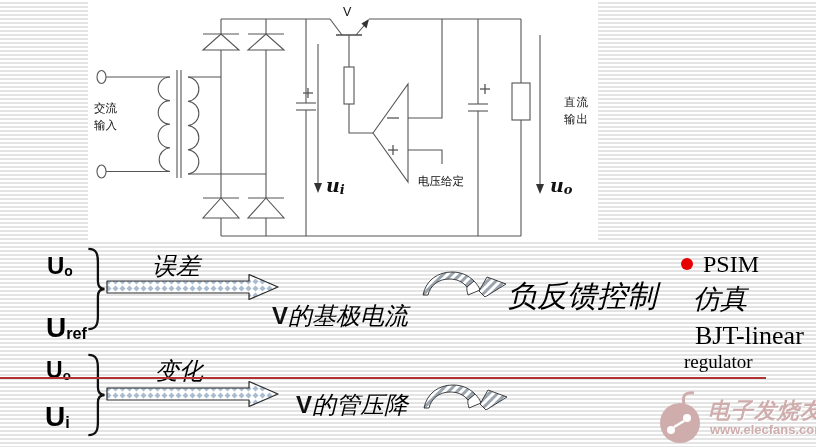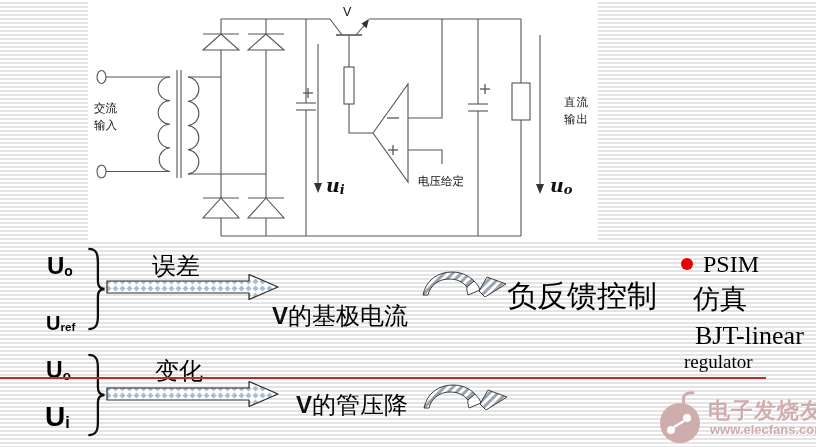--- a/index.html
+++ b/index.html
@@ -15,21 +15,21 @@
   .stage{
     position:relative;width:816px;height:447px;overflow:hidden;background:#fff;
     background-image:repeating-linear-gradient(to bottom,#ffffff 0px,#ffffff 2.5px,var(--stripe) 2.5px,var(--stripe) 4px);
     font-family:var(--lat);color:#111;
   }
   .abs{position:absolute;white-space:nowrap;}
   .panel{position:absolute;left:88px;top:2px;width:510px;height:238px;background:#fff;}
   
   .ulabel{font-family:var(--lat);font-weight:bold;color:#000;}
   .sub{font-size:0.58em;font-weight:bold;vertical-align:-0.12em;}
-  .cn{font-family:var(--cn);font-weight:500;color:#000;}
+  .cn{font-family:var(--cn);font-weight:500;color:#000;font-style:italic;}
   .latbold{font-family:var(--lat);font-weight:bold;}
   .notes{font-family:Liberation Serif, serif;color:#000;}
   .redline{position:absolute;left:0;top:377px;width:766px;height:2px;background:var(--red-line);z-index:6;}
   .bullet{position:absolute;left:681px;top:258px;width:12px;height:12px;border-radius:50%;background:var(--bullet);}
   .wmtext{color:var(--wm);text-shadow:1px 1px 0 rgba(255,255,255,.85);font-weight:bold;}
 </style>
 </head>
 <body>
 
 <div class="stage">
@@ -158,21 +158,21 @@
         <path d="M53,12 C56,15 58,18 59,21 L47,26 C46,22 45.5,20 46,18 Z" fill="#ffffff" stroke="#2a2a2a" stroke-width="0.9"></path>
         <path d="M58,22 L66,8 L85,15 L64,28 Z" fill="url(#hatch)" stroke="#2a2a2a" stroke-width="0.9"></path>
       </symbol>
       <symbol id="brace" viewBox="0 0 24 88">
         <path d="M4,2 C13,2 14,8 14,16 V36 C14,42 17,44 21,44 C17,44 14,46 14,52 V72 C14,80 13,86 4,86" fill="none" stroke="#111" stroke-width="2.4"></path>
       </symbol>
     </defs>
   </svg>
 
   <div class="abs ulabel" style="left:47px;top:252px;font-size:24px;"><span>U</span><span class="sub">o</span></div>
-  <div class="abs ulabel" style="left:46px;top:312px;font-size:20px;"><span>U</span><span class="sub">ref</span></div>
+  <div class="abs ulabel" style="left:46px;top:312px;font-size:28px;"><span>U</span><span class="sub">ref</span></div>
   <svg class="abs" style="left:84px;top:247px;" width="24" height="84">
       <use href="#brace" width="24" height="84"></use>
     </svg>
   <div class="abs cn" style="left:152px;top:250px;font-size:24px;">误差</div>
   <svg class="abs" style="left:105px;top:271px;" width="176" height="32" viewBox="0 0 176 32">
     <path d="M2,10 H144 V3.5 L173,16 L144,28.5 V22 H2 Z" fill="url(#diam)" stroke="#2a2a2a" stroke-width="1.2" stroke-linejoin="round"></path>
   </svg>
   <div class="abs" style="left:272px;top:276px;font-size:24px;margin-top:24px;"><span class="latbold">V</span><span class="cn">的基极电流</span></div>
   <svg class="abs" style="left:421px;top:269px;" width="86" height="28">
       <use href="#swoosh" width="86" height="28"></use>

